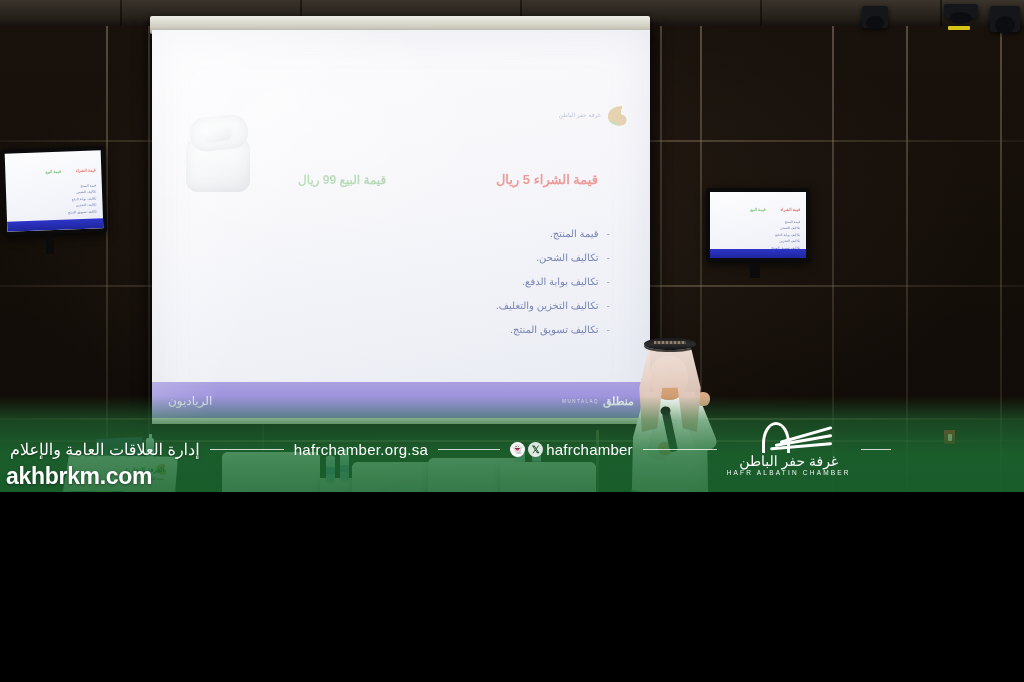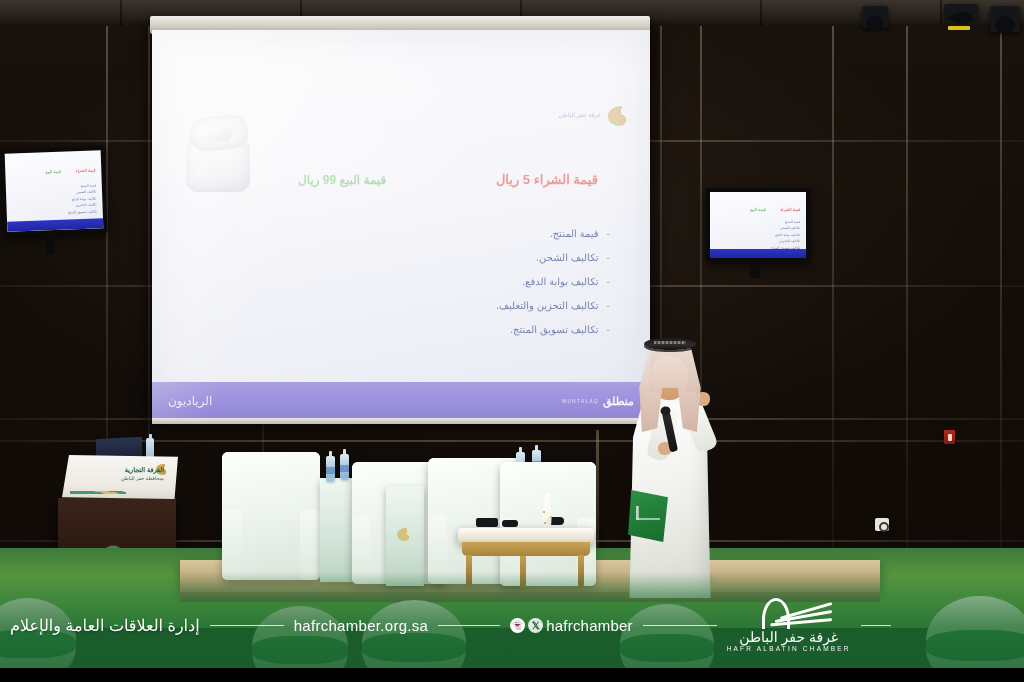--- a/index.html
+++ b/index.html
@@ -1,21 +1,21 @@
 <!DOCTYPE html>
 <html lang="ar"><head>
 <meta charset="utf-8">
 <title>Hafr Albatin Chamber Event Photo</title>
 <style>
   html,body{margin:0;padding:0;background:#000;}
   body{font-family:"Liberation Sans", sans-serif;}
 
   .photo{
     position:relative;
-    width:1024px;height:668px;
+    width:1024px;height:492px;
     overflow:hidden;
     background:#120d0a;
   }
 
   
   .wall{
     position:absolute;left:0;top:0;width:1024px;height:600px;
     background:
       linear-gradient(180deg,#1a120c 0%,#140e09 40%,#0f0a07 100%);
   }
@@ -665,14 +665,15 @@
         <span style="top:4px;width:54px;transform:rotate(-16deg);"></span>
         <span style="top:12px;width:58px;transform:rotate(-10deg);"></span>
         <span style="top:20px;width:62px;transform:rotate(-5deg);"></span>
       </div>
       <div class="ar">غرفة حفر الباطن</div>
       <div class="en">HAFR ALBATIN CHAMBER</div>
     </div>
     <div class="f-rule" style="width:30px"></div>
   </div>
 
+  <div class="watermark">akhbrkm.com</div>
 
 </div>
 
 </body></html>

